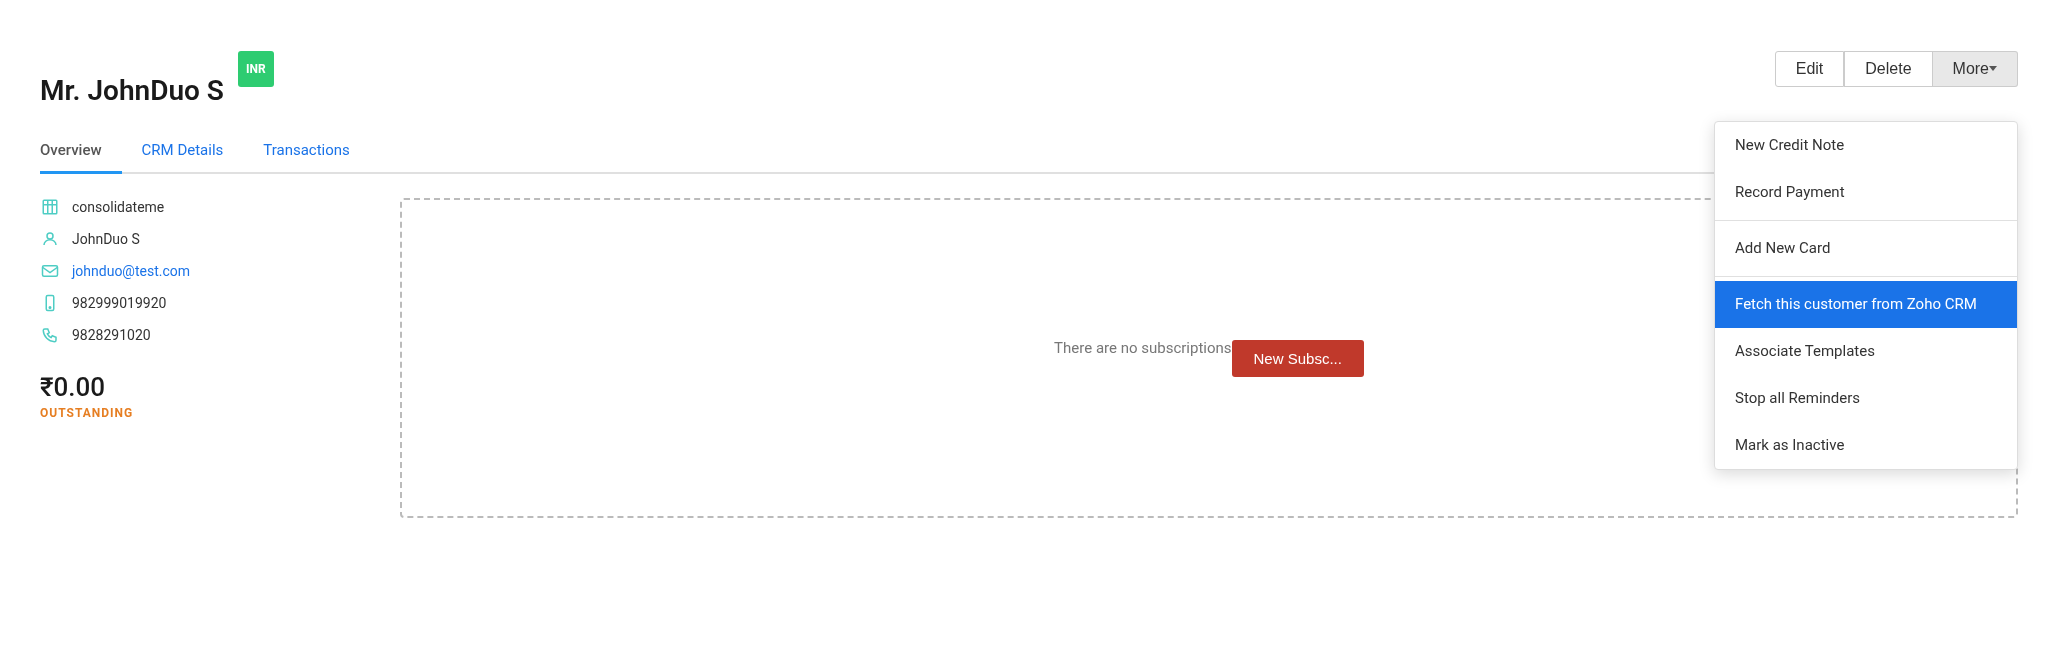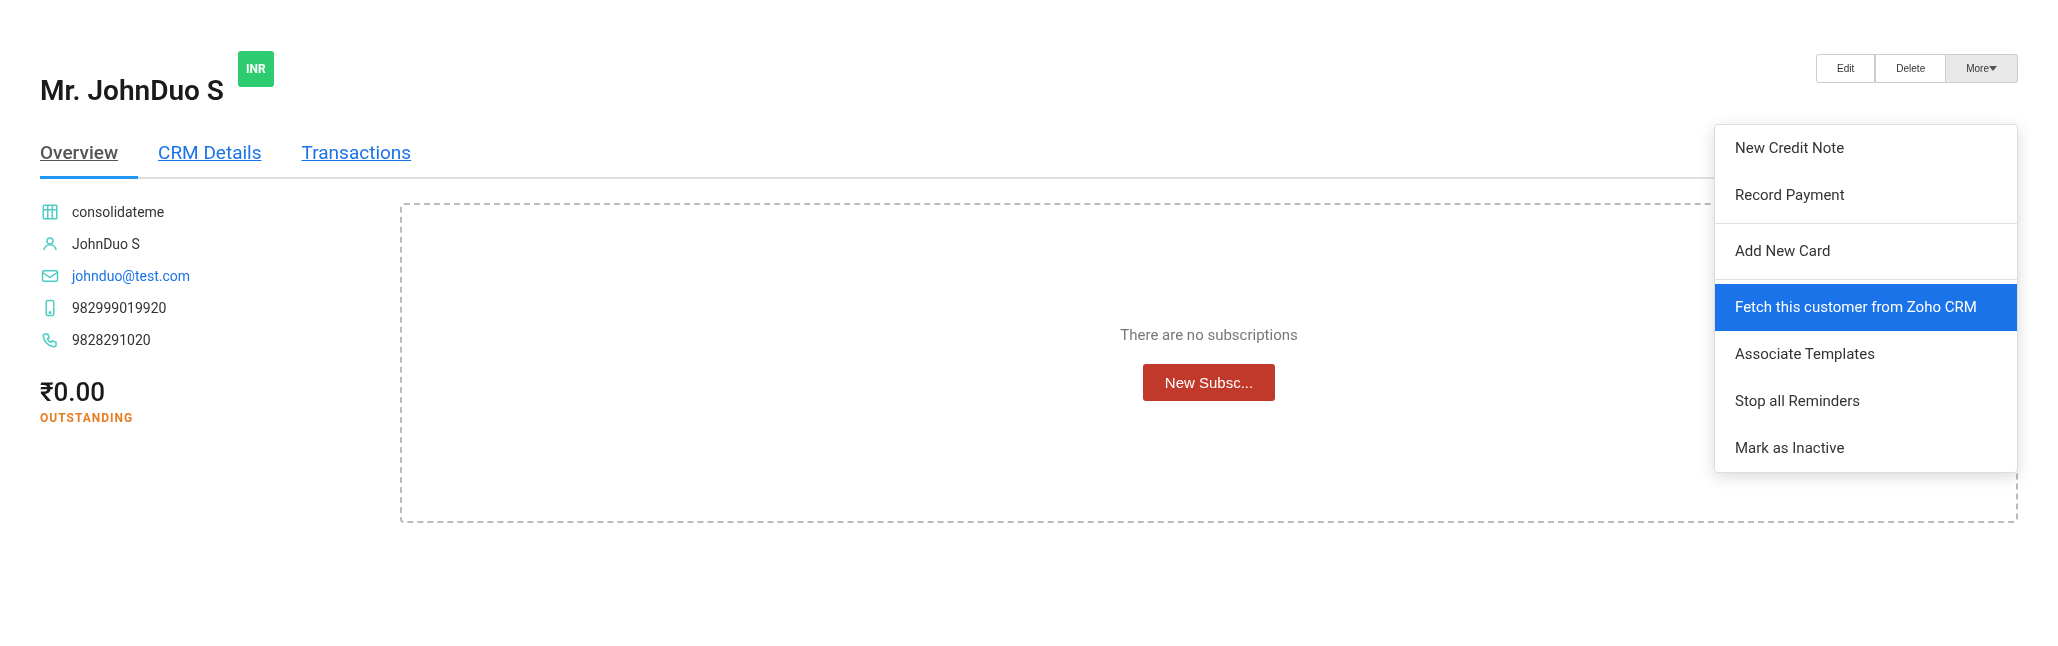--- a/index.html
+++ b/index.html
@@ -50,21 +50,21 @@
 
     .header-actions {
       display: flex;
       align-items: center;
       gap: 0;
       position: relative;
     }
 
     .btn {
       padding: 8px 20px;
-      font-size: 10px;
+      font-size: 16px;
       cursor: pointer;
       border: 1px solid #ccc;
       background: #fff;
       color: #333;
     }
 
     .btn:first-child {
       border-radius: 3px 0 0 3px;
     }
 
@@ -82,26 +82,25 @@
       display: flex;
       align-items: center;
       border-bottom: 2px solid #e0e0e0;
       margin-bottom: 24px;
       gap: 0;
     }
 
     .tab {
       padding: 10px 20px 12px 0;
       margin-right: 20px;
-      font-size: 19px;
+      font-size: 15px;
       cursor: pointer;
       color: #555;
       border-bottom: 3px solid transparent;
       margin-bottom: -2px;
-      text-decoration: underline;
     }
 
     .tab.active {
       color: #1a73e8;
       border-bottom-color: #1a73e8;
       font-weight: 500;
     }
 
     .tab:not(.active) {
       color: #1a73e8;
@@ -171,21 +170,21 @@
       letter-spacing: 1px;
       margin-top: 4px;
     }
 
     
     .right-panel {
       flex: 1;
       border: 2px dashed #bbb;
       border-radius: 4px;
       display: flex;
-      flex-direction: column;
+      flex-direction: row;
       align-items: center;
       justify-content: center;
       min-height: 320px;
       padding: 40px;
       position: relative;
     }
 
     .no-subscriptions-text {
       color: #777;
       font-size: 15px;

